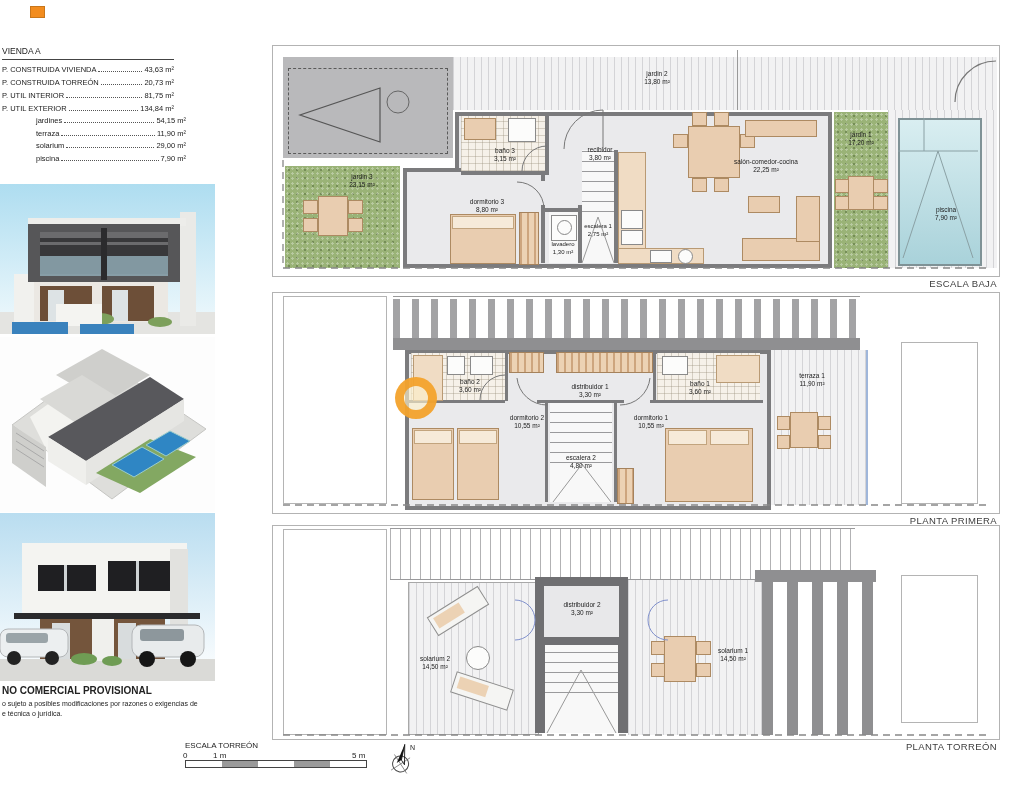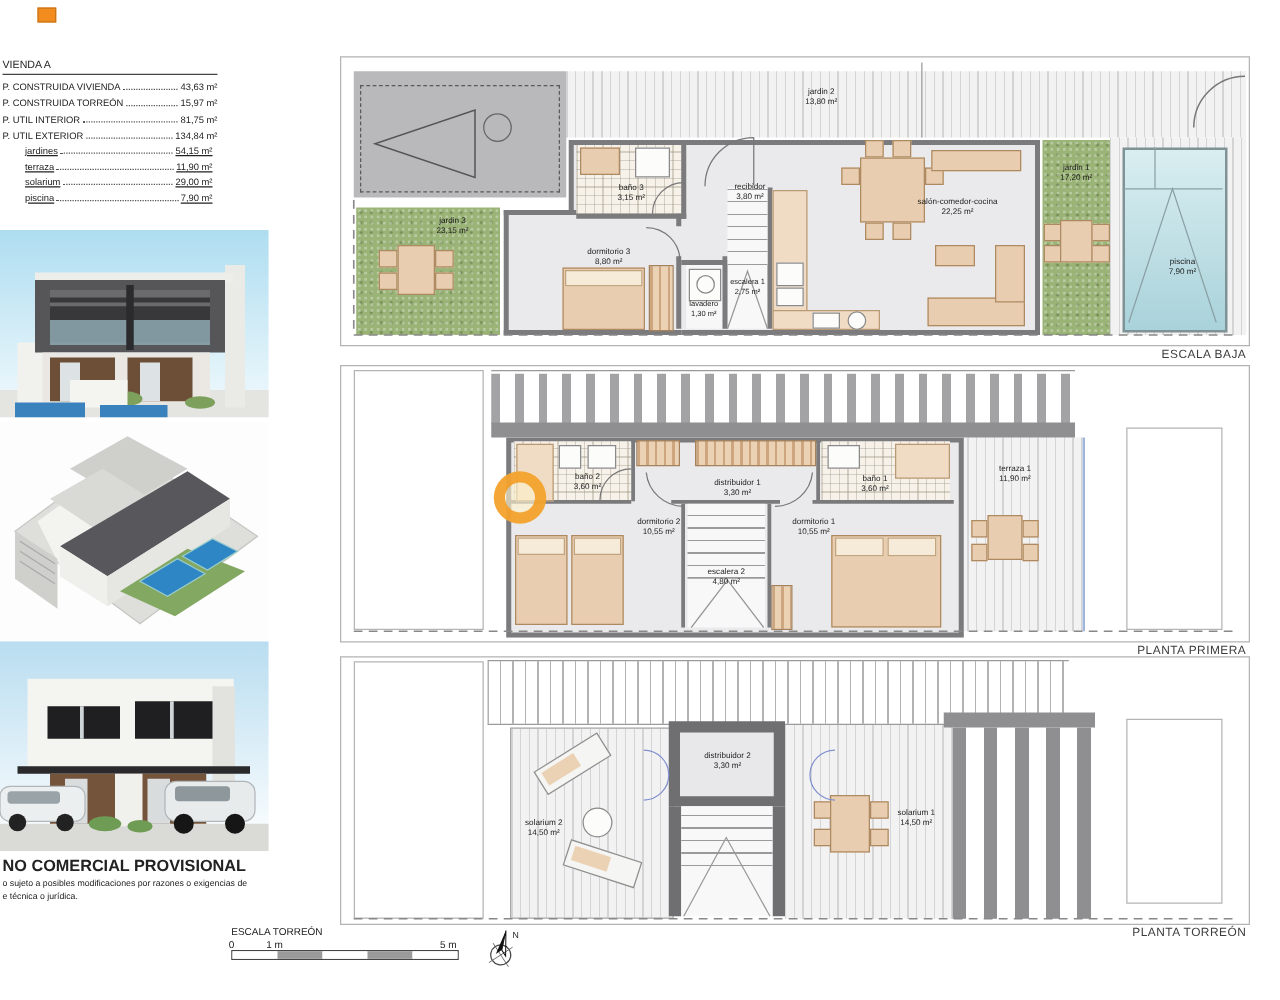--- a/index.html
+++ b/index.html
@@ -32,25 +32,25 @@
   .furnl{position:absolute;background:#f0dcc4;border:1px solid #b99a74;z-index:20;}
   .wfurn{position:absolute;background:#fcfcfb;border:1px solid #8a8a8a;z-index:20;}
   .hatch{position:absolute;border:1px solid #a5825c;z-index:20;
          background-image:repeating-linear-gradient(90deg,#cda57e 0 2px,#ecd2b4 2px 7px);}
   .pillow{position:absolute;background:#f6ead9;border:1px solid #c2a47e;z-index:21;}
   .chair{position:absolute;width:13px;height:12px;background:#e9cdb0;border:1px solid #ad8a62;z-index:19;}
   .svglayer{position:absolute;z-index:25;pointer-events:none;}
   .legend{position:absolute;left:2px;top:46px;width:178px;font-size:7.5px;}
   .ltitle{font-size:8.5px;border-bottom:1px solid #444;padding-bottom:3px;margin-bottom:3px;width:172px;}
   .lrow{display:flex;align-items:baseline;width:172px;line-height:13px;}
-  .lrow.sub{width:150px;margin-left:18px;line-height:12.5px;text-decoration:underline;}
+  .lrow.sub{width:150px;margin-left:34px;line-height:12.5px;}
   .lead{flex:1;border-bottom:1px dotted #555;margin:0 2px 2px 2px;min-width:8px;}
   .lval{white-space:nowrap;}
   .disc{position:absolute;left:2px;top:684px;width:215px;font-size:7px;line-height:1.45;color:#222;}
-  .disc .b{font-weight:bold;font-size:13px;}
+  .disc .b{font-weight:bold;font-size:10px;}
   .wmtext{position:absolute;font-size:46px;font-weight:bold;letter-spacing:1px;
           color:rgba(128,188,221,.72);z-index:40;}
   .wmring{position:absolute;width:24px;height:24px;border:9px solid rgba(243,156,31,.88);
           border-radius:50%;background:rgba(252,240,205,.65);z-index:40;}
   .scalet{position:absolute;font-size:8px;color:#222;}
 </style>
 </head>
 <body>
 
 <div id="canvas">
@@ -60,21 +60,21 @@
   <div class="legend">
     <div class="ltitle">VIENDA A</div>
     <div class="lrow">
       <span>P. CONSTRUIDA VIVIENDA</span>
       <span class="lead"></span>
       <span class="lval">43,63 m²</span>
     </div>
     <div class="lrow">
       <span>P. CONSTRUIDA TORREÓN</span>
       <span class="lead"></span>
-      <span class="lval">15,97 m²</span>
+      <span class="lval">20,73 m²</span>
     </div>
     <div class="lrow">
       <span>P. UTIL INTERIOR</span>
       <span class="lead"></span>
       <span class="lval">81,75 m²</span>
     </div>
     <div class="lrow">
       <span>P. UTIL EXTERIOR</span>
       <span class="lead"></span>
       <span class="lval">134,84 m²</span>

